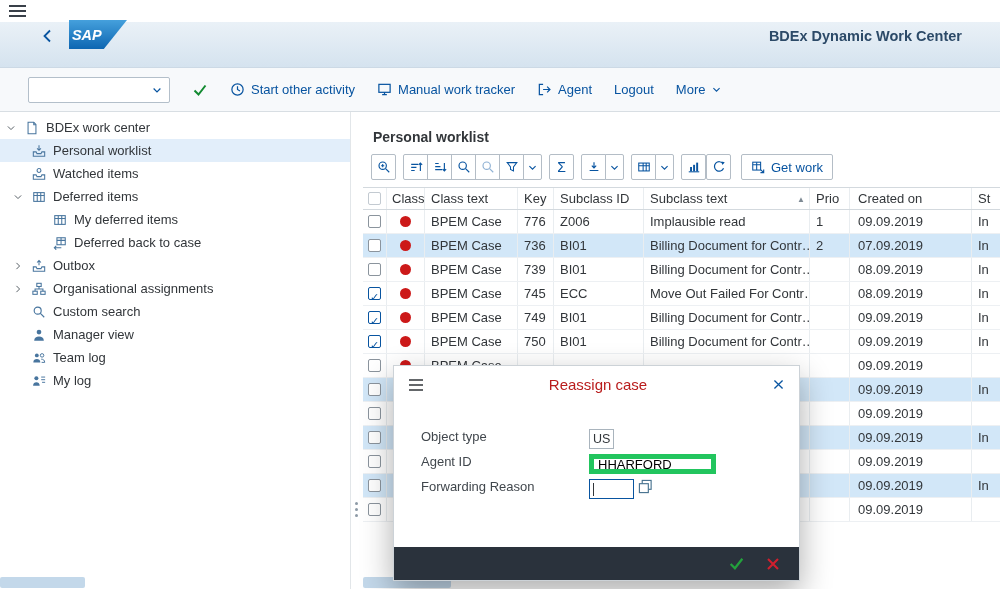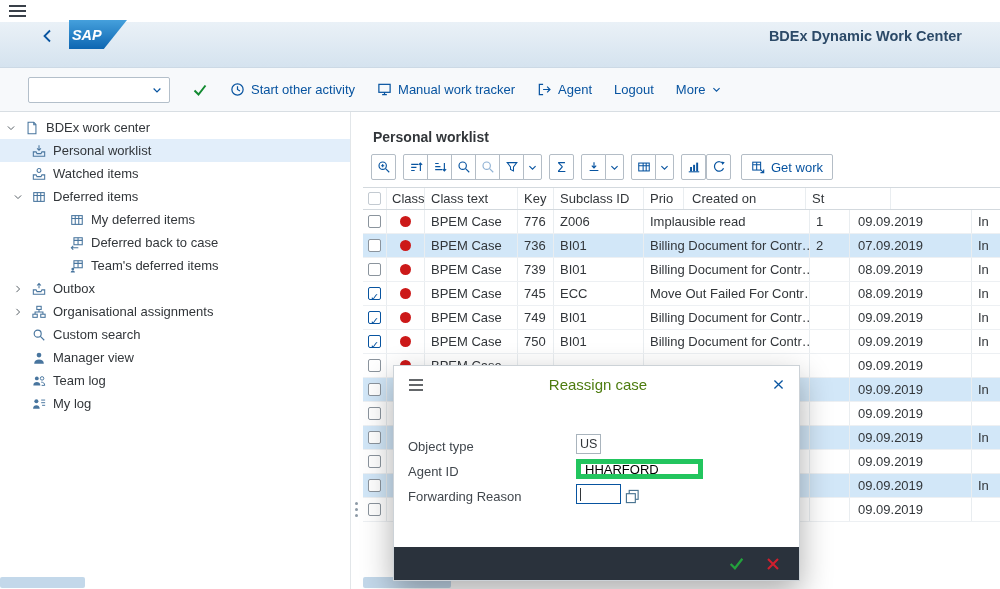--- a/index.html
+++ b/index.html
@@ -25,21 +25,21 @@
   .combo input{flex:1;min-width:0;border:none;outline:none;height:100%;padding:0 6px;font:inherit;background:transparent}
   .combo .cbtn{width:24px;height:100%;display:flex;align-items:center;justify-content:center;cursor:pointer}
   .tlink{display:flex;align-items:center;gap:6px;color:#0854a0;cursor:pointer;white-space:nowrap}
   .checkbtn{display:flex;align-items:center;cursor:pointer}
 
   
   .content{display:flex;height:477px;position:relative}
   .sidebar{width:350px;position:relative;padding-top:4px;overflow:hidden}
   .tree-item{height:23px;display:flex;align-items:center;gap:5px;padding-left:4px;cursor:pointer;white-space:nowrap}
   .tree-item.lvl1{padding-left:11px}
-  .tree-item.lvl2{padding-left:49px}
+  .tree-item.lvl2{padding-left:32px}
   .tree-item.selected{background:#e2eefa}
   .tchev{width:14px;display:flex;justify-content:center;align-items:center}
   .ticon{width:18px;display:flex;justify-content:center;align-items:center}
   .tlabel{color:#32363a}
 
   .splitter{width:11px;border-left:1px solid #e2e6e9;background:#fff;position:relative;cursor:col-resize}
   .grip{position:absolute;top:390px;left:4px;display:flex;flex-direction:column;gap:3px}
   .grip i{width:3px;height:3px;border-radius:50%;background:#8d9aa6}
 
   .main{flex:1;overflow:hidden;position:relative}
@@ -84,24 +84,24 @@
 
   
   .hthumb{position:absolute;bottom:1px;height:11px;background:#c3d8ea;border-radius:2px;cursor:pointer}
   .hthumb.sb{left:0;width:85px}
   .hthumb.mn{left:2px;width:88px}
 
   
   .dialog{position:absolute;left:393px;top:365px;width:407px;height:216px;background:#fff;
     border:1px solid #ccd2d7;box-shadow:0 12px 30px rgba(0,0,0,.32);z-index:10;display:flex;flex-direction:column}
   .dlg-header{height:37px;display:flex;align-items:center;padding:0 14px;flex:none}
-  .dlg-title{flex:1;text-align:center;font-size:15px;color:#4d7c0f}
+  .dlg-title{flex:1;text-align:center;font-size:15px;color:#b91c1c}
   .dlg-burger,.dlg-close{display:flex;align-items:center;cursor:pointer}
   .dlg-body{flex:1;padding-top:26px}
-  .frow{display:flex;align-items:flex-end;height:25px;padding-left:14px}
+  .frow{display:flex;align-items:flex-start;height:25px;padding-left:27px}
   .flabel{width:168px;color:#41474d}
   .fbox{min-width:22px;height:20px;border:1px solid #a9b4bd;display:inline-flex;align-items:center;
     justify-content:center;padding:0 3px;font-size:12.5px}
   .finput{width:127px;height:20px;border:5px solid #22c55e;padding:0 4px;font:inherit;font-size:13px;outline:none}
   .finput-focus{width:45px;height:20px;border:1px solid #0854a0;display:inline-flex;align-items:center;padding-left:3px;background:#fff}
   .caret{width:1px;height:13px;background:#32363a}
   .vhicon{margin-left:4px;display:flex;align-items:center;cursor:pointer}
   .dlg-footer{height:33px;background:#2a323c;display:flex;align-items:center;justify-content:flex-end;
     gap:20px;padding-right:18px;flex:none}
   .fbtn{display:flex;align-items:center;cursor:pointer}
@@ -247,32 +247,20 @@
         <span class="tchev"></span>
         <span class="ticon">
             <svg width="14" height="14" viewBox="0 0 16 16">
               <rect x="4.5" y="2" width="9.5" height="8" fill="none" stroke="#48759e" stroke-width="1.2"></rect>
               <path d="M4.5 5 H14 M9.2 2 V10" fill="none" stroke="#48759e" stroke-width="1.2"></path>
               <path d="M9.5 13.5 H1.5 M3.7 11.3 L1.5 13.5 l2.2 2.2" fill="none" stroke="#48759e" stroke-width="1.2"></path>
             </svg>
           </span>
         <span class="tlabel">Deferred back to case</span>
       </div>
-      <div class="tree-item lvl2">
-        <span class="tchev"></span>
-        <span class="ticon">
-            <svg width="14" height="14" viewBox="0 0 16 16">
-              <rect x="4.5" y="2" width="9.5" height="8" fill="none" stroke="#48759e" stroke-width="1.2"></rect>
-              <path d="M4.5 5 H14 M9.2 2 V10" fill="none" stroke="#48759e" stroke-width="1.2"></path>
-              <circle cx="3.2" cy="11.5" r="1.6" fill="#48759e"></circle>
-              <path d="M0.8 15.5 c0-1.6 1.1-2.4 2.4-2.4 s2.4 0.8 2.4 2.4" fill="#48759e"></path>
-            </svg>
-          </span>
-        <span class="tlabel">Team's deferred items</span>
-      </div>
       <div class="tree-item lvl1">
         <span class="tchev">
             <svg width="10" height="10" viewBox="0 0 16 16">
               <polyline points="5.5,3 10.5,8 5.5,13" fill="none" stroke="#5a6268" stroke-width="1.6"></polyline>
             </svg>
           </span>
         <span class="ticon">
             <svg width="14" height="14" viewBox="0 0 16 16">
               <path d="M8 7.2 V1.8 M5.8 4 L8 1.8 L10.2 4" fill="none" stroke="#48759e" stroke-width="1.2"></path>
               <path d="M1.5 9 h3.2 l1 2 h4.6 l1-2 h3.2 v5 H1.5 z" fill="none" stroke="#48759e" stroke-width="1.2"></path>
@@ -457,20 +445,21 @@
 
       <div class="table">
         <div class="thead">
           <div class="cell c0">
               <span class="checkbox"></span>
             </div>
           <div class="cell c1">Class</div>
           <div class="cell c2">Class text</div>
           <div class="cell c3">Key</div>
           <div class="cell c4">Subclass ID</div>
+          <div class="cell c5"><span>Subclass text</span><span class="sortcaret">▲</span></div>
           <div class="cell c6">Prio</div>
           <div class="cell c7">Created on</div>
           <div class="cell c8">St</div>
         </div>
 
         <div class="tbody">
 
             <div class="trow">
               <div class="cell c0">
                 <span class="checkbox"></span>

